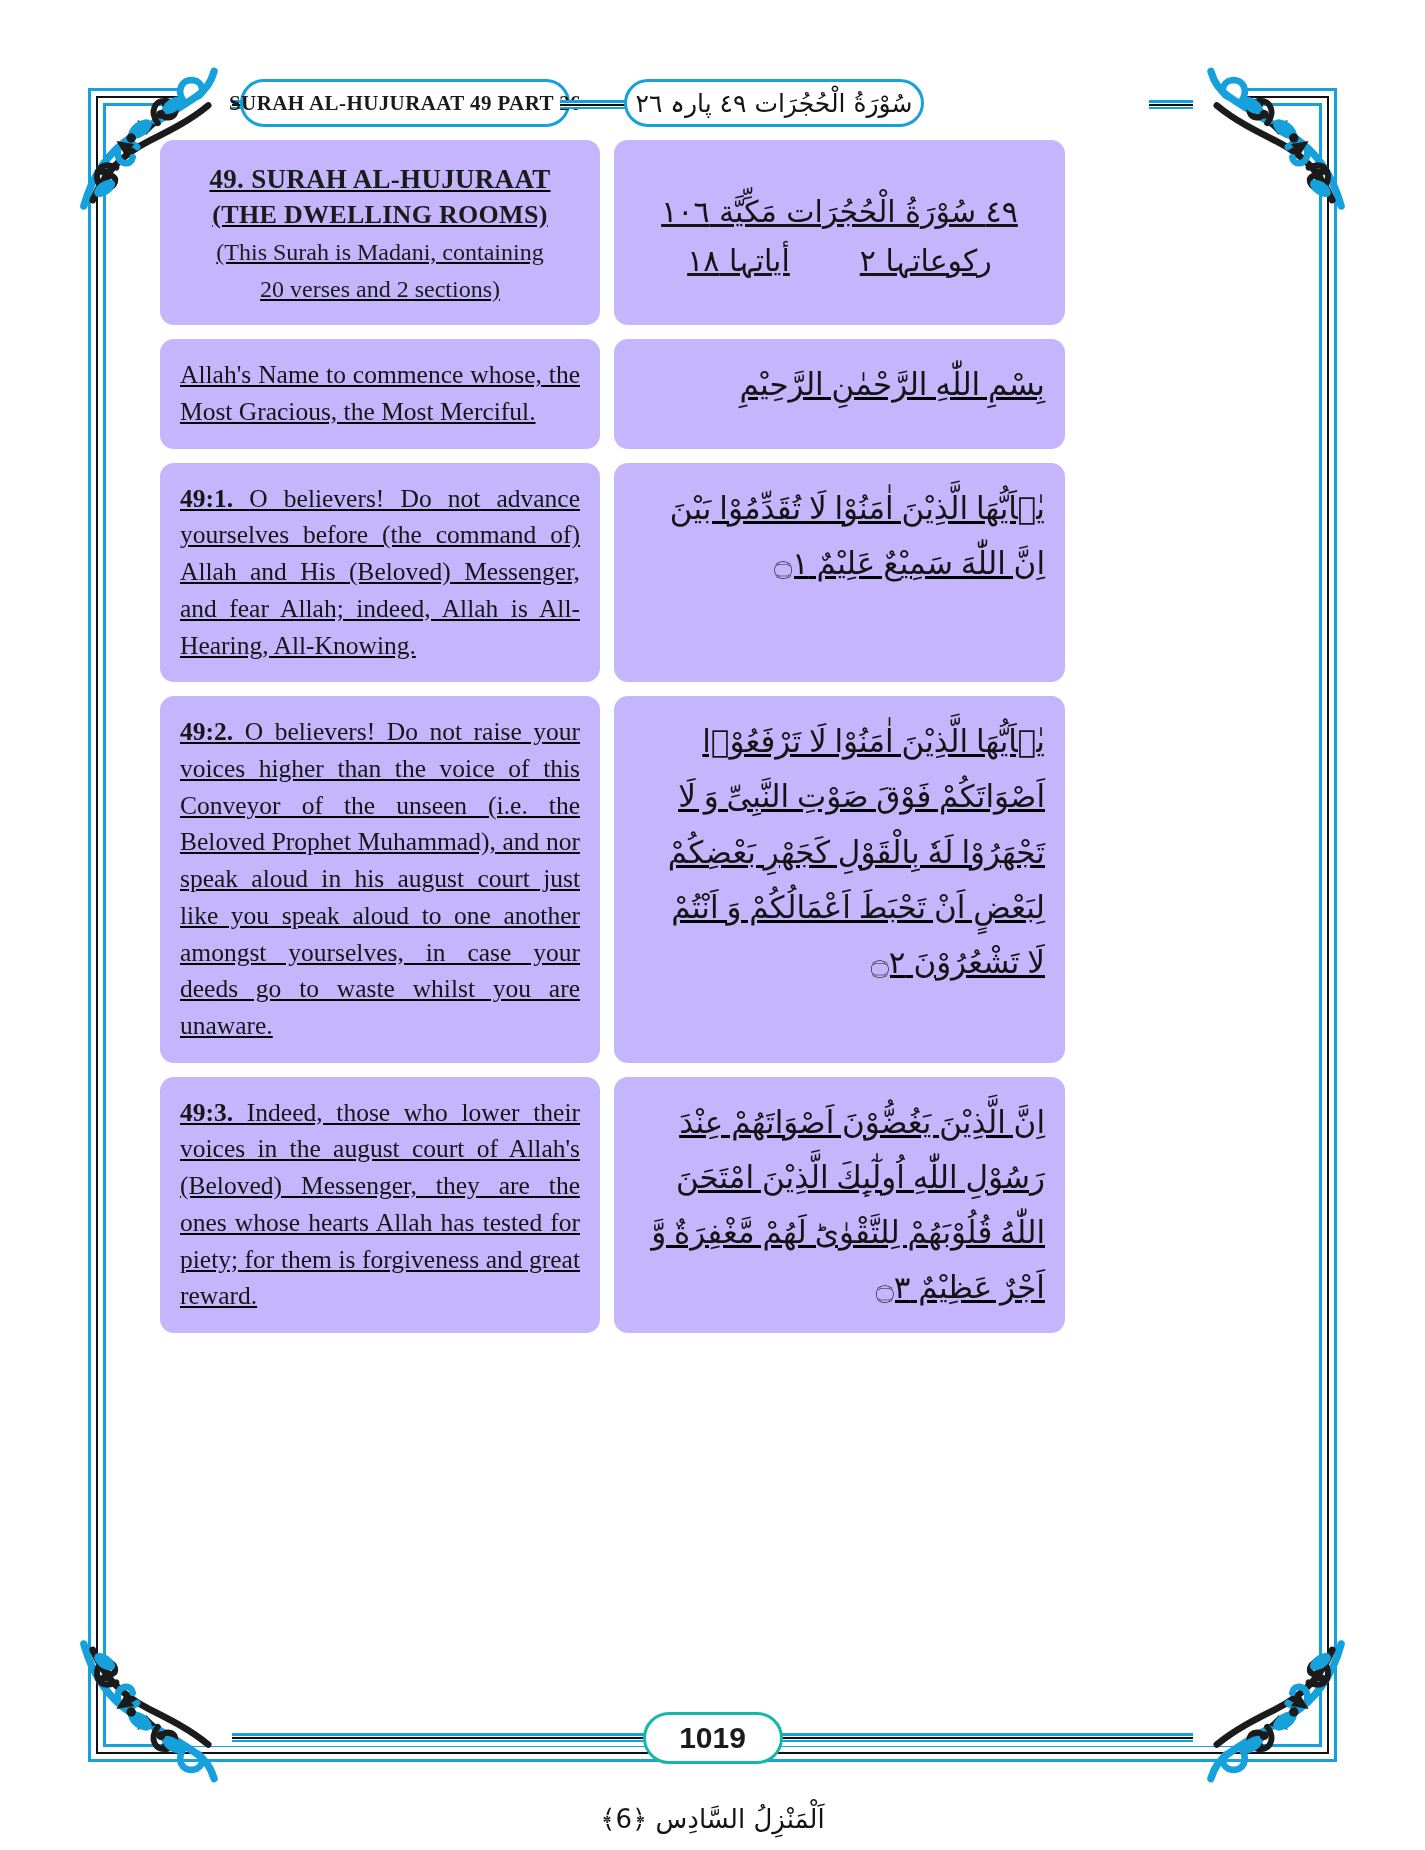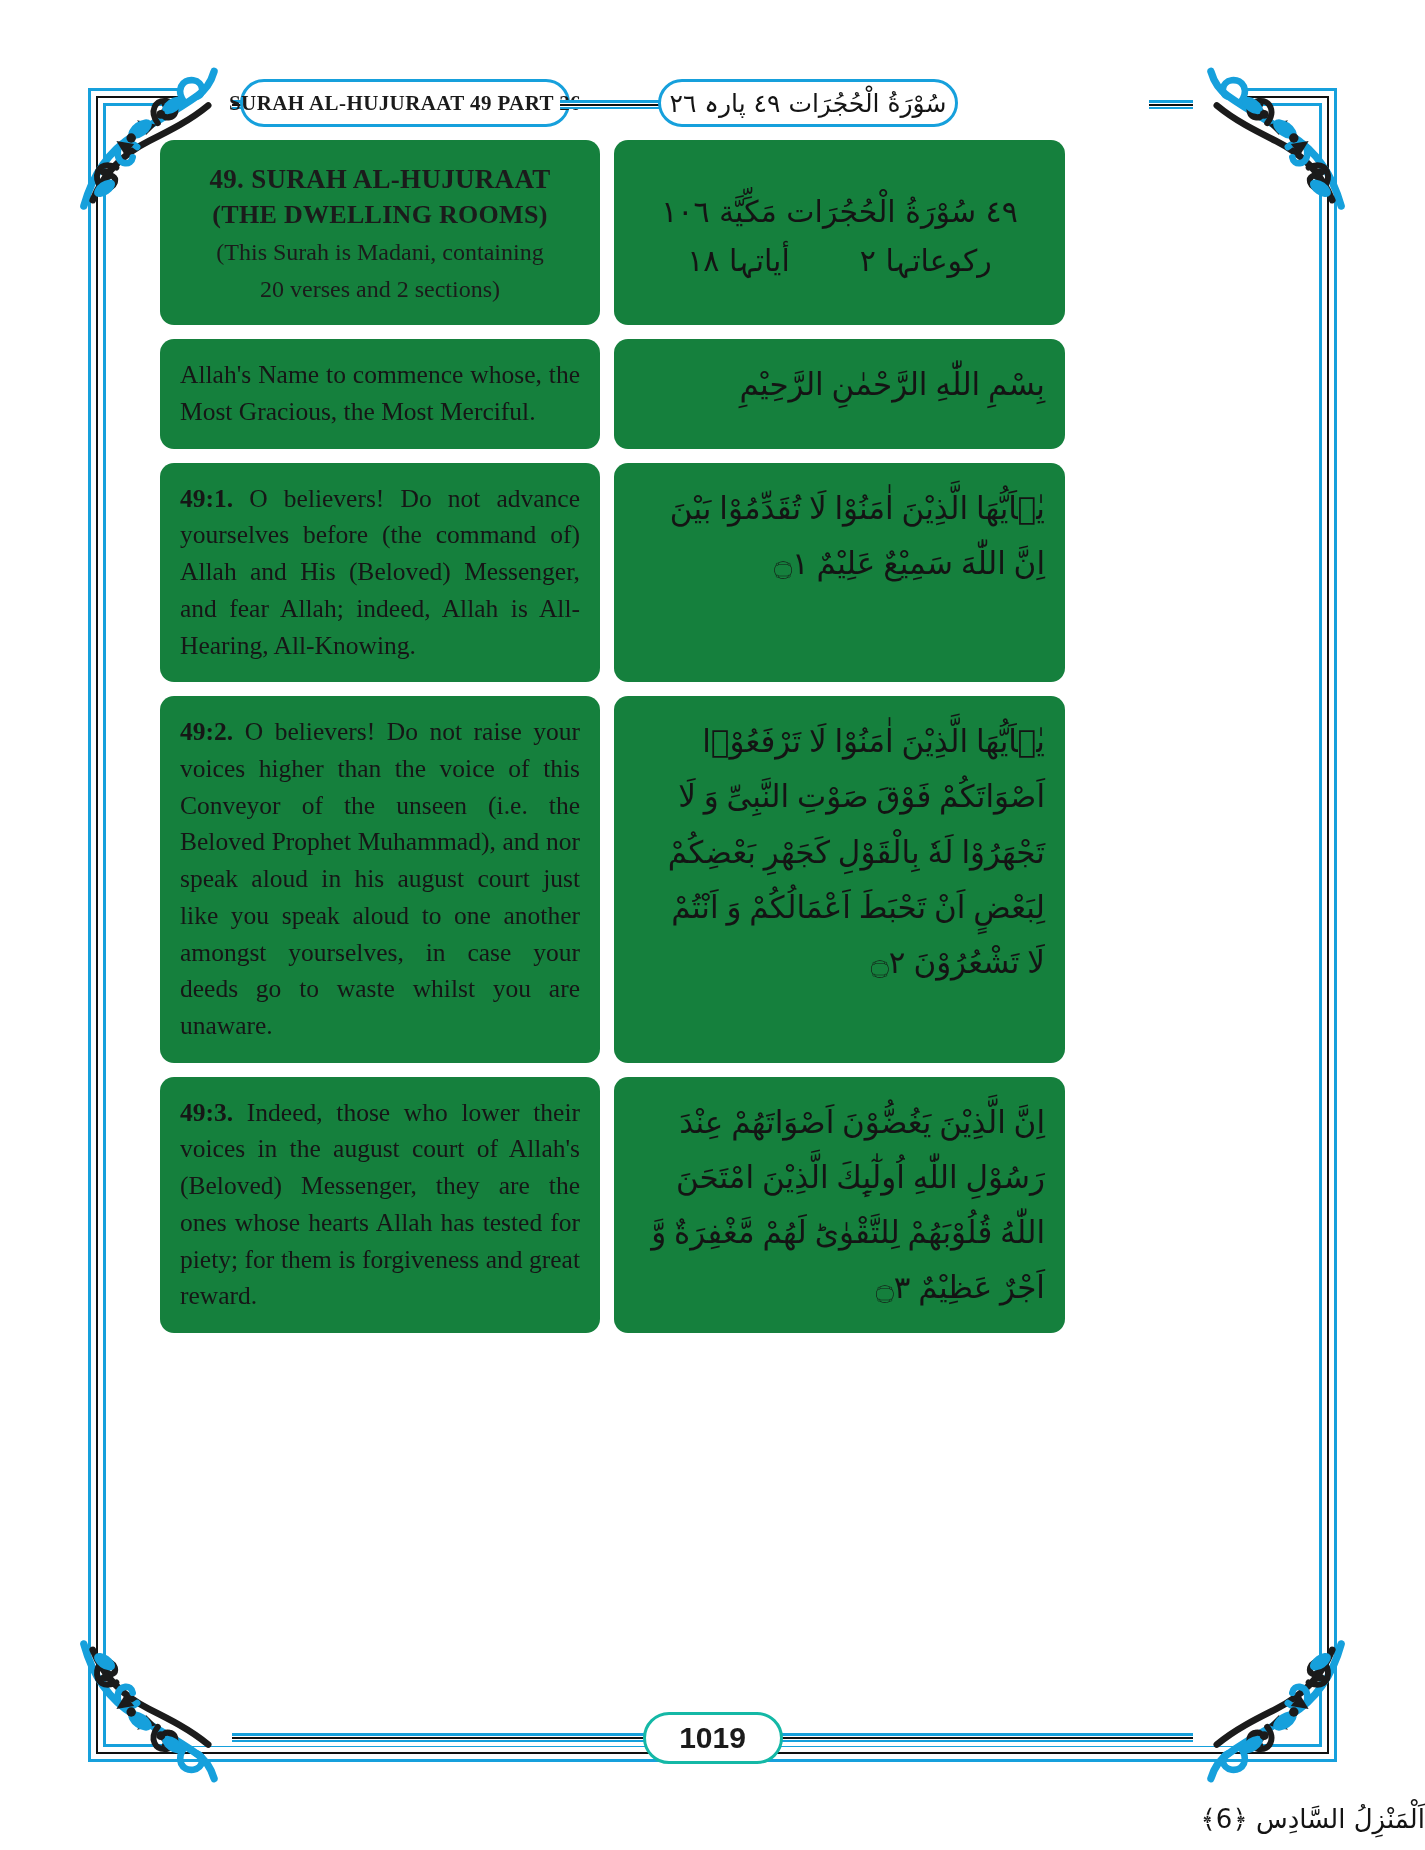--- a/index.html
+++ b/index.html
@@ -50,21 +50,21 @@
   .hdr-rule.left  { left: 232px; width: 44px; }
   .hdr-rule.mid   { left: 560px; width: 108px; }
   .hdr-rule.right { right: 232px; width: 44px; }
 
   .hdr-pill {
     position: absolute; top: 79px; height: 48px;
     border: 3px solid #16A0DC; border-radius: 26px;
     background: #fff; display: flex; align-items: center; justify-content: center;
   }
   .hdr-pill.eng { left: 240px; width: 330px; }
-  .hdr-pill.ara { left: 658px; width: 300px; }
+  .hdr-pill.ara { left: 624px; width: 300px; }
 
   .hdr-eng-text {
     font-family: "Liberation Serif", serif;
     font-weight: bold; font-size: 21px; letter-spacing: .4px;
     color: #1b1b1b; white-space: nowrap;
   }
   .hdr-ara-text {
     font-family: "DejaVu Sans", sans-serif;
     direction: rtl; font-size: 25px; color: #141414; white-space: nowrap;
   }
@@ -81,39 +81,39 @@
     position: absolute; bottom: 86px; left: 50%; transform: translateX(-50%);
     width: 140px; height: 52px;
     border: 3px solid #14b8a6; border-radius: 28px; background: #fff;
     display: flex; align-items: center; justify-content: center;
     font-family: "Liberation Sans", sans-serif;
     font-size: 30px; font-weight: bold; color: #1b1b1b;
   }
 
   
   .footer {
-    position: absolute; left: 0; right: 0; bottom: 10px; 
+    position: absolute; left: 0; right: 0; bottom: 10px; text-align: center;
   }
   .footer-ara {
     font-family: "DejaVu Sans", sans-serif; direction: rtl;
     font-size: 26px; color: #141414; margin-bottom: 6px;
   }
   .footer-url {
     font-family: "Liberation Sans", sans-serif;
     font-size: 21px; color: #333;
   }
 
   
   .content {
     position: absolute; left: 160px; top: 140px;
     width: 1105px; height: 1520px;
   }
   .row { display: flex; gap: 14px; margin-bottom: 14px; align-items: stretch; }
   .cell {
-    background: #15803d; border-radius: 14px; padding: 18px 20px;
+    background: #c4b5fd; border-radius: 14px; padding: 18px 20px; text-decoration: underline;
   }
   .cell.eng { width: 440px; }
   .cell.ara { width: 451px; }
 
   
   .cell.title-eng { text-align: center; padding: 22px 16px 20px; }
   .t-line1 {
     font-family: "Liberation Serif", serif; font-weight: bold;
     font-size: 27px; color: #1b1b1b; letter-spacing: .3px; line-height: 1.32;
   }

